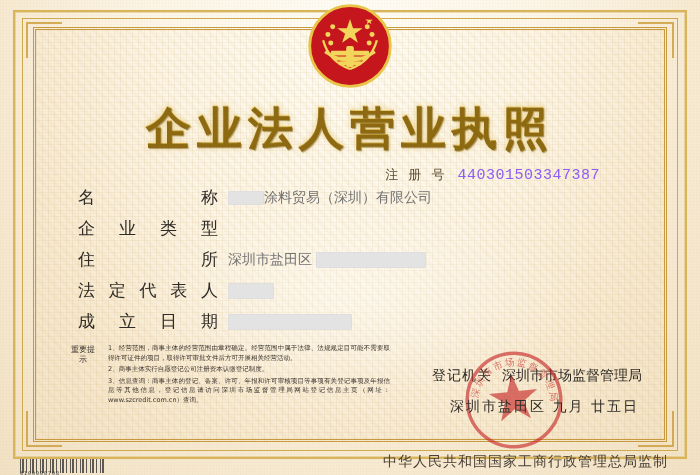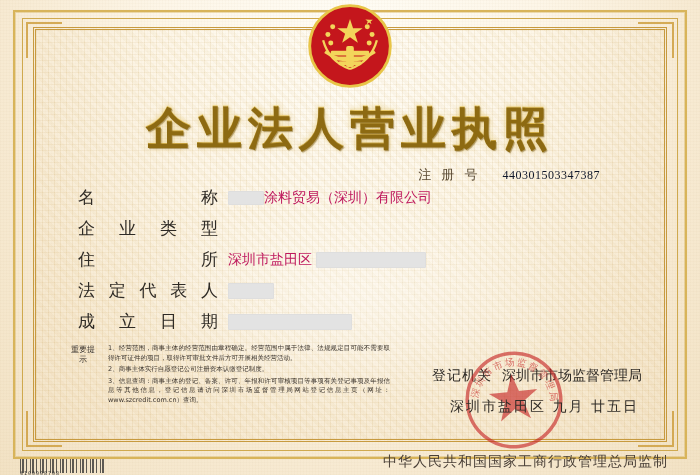--- a/index.html
+++ b/index.html
@@ -104,34 +104,34 @@
     -webkit-text-fill-color: transparent;
   }
 
   
   .regline {
     position: absolute;
     top: 166px;
     right: 100px;
     display: flex;
     align-items: baseline;
-    gap: 22px;
+    gap: 10px;
     font-family: "DejaVu Sans", sans-serif;
     color: #4b3c2a;
   }
   .regline .reg-label {
     font-size: 13px;
     letter-spacing: 3px;
     color: #5a4a33;
   }
   .regline .reg-value {
-    font-family: Liberation Serif, serif;
-    font-size: 12px;
+    font-family: Liberation Mono, monospace;
+    font-size: 15px;
     letter-spacing: 0.5px;
-    color: #0f172a;
+    color: #8b5cf6;
   }
 
   
   .fields {
     position: absolute;
     left: 78px;
     top: 182px;
     width: 520px;
   }
   .frow {
@@ -148,21 +148,21 @@
     justify-content: space-between;
     letter-spacing: 0px;
     padding-right: 10px;
     box-sizing: border-box;
   }
   .flabel span { display: inline-block; }
   .fvalue {
     flex: 1;
     font-family: Liberation Serif, serif;
     font-size: 14px;
-    color: #be185d;
+    color: #737373;
     position: relative;
     white-space: nowrap;
   }
   
   .redact {
     display: inline-block;
     background: #e3e3e3;
     border-radius: 1px;
     height: 14px;
     vertical-align: middle;

